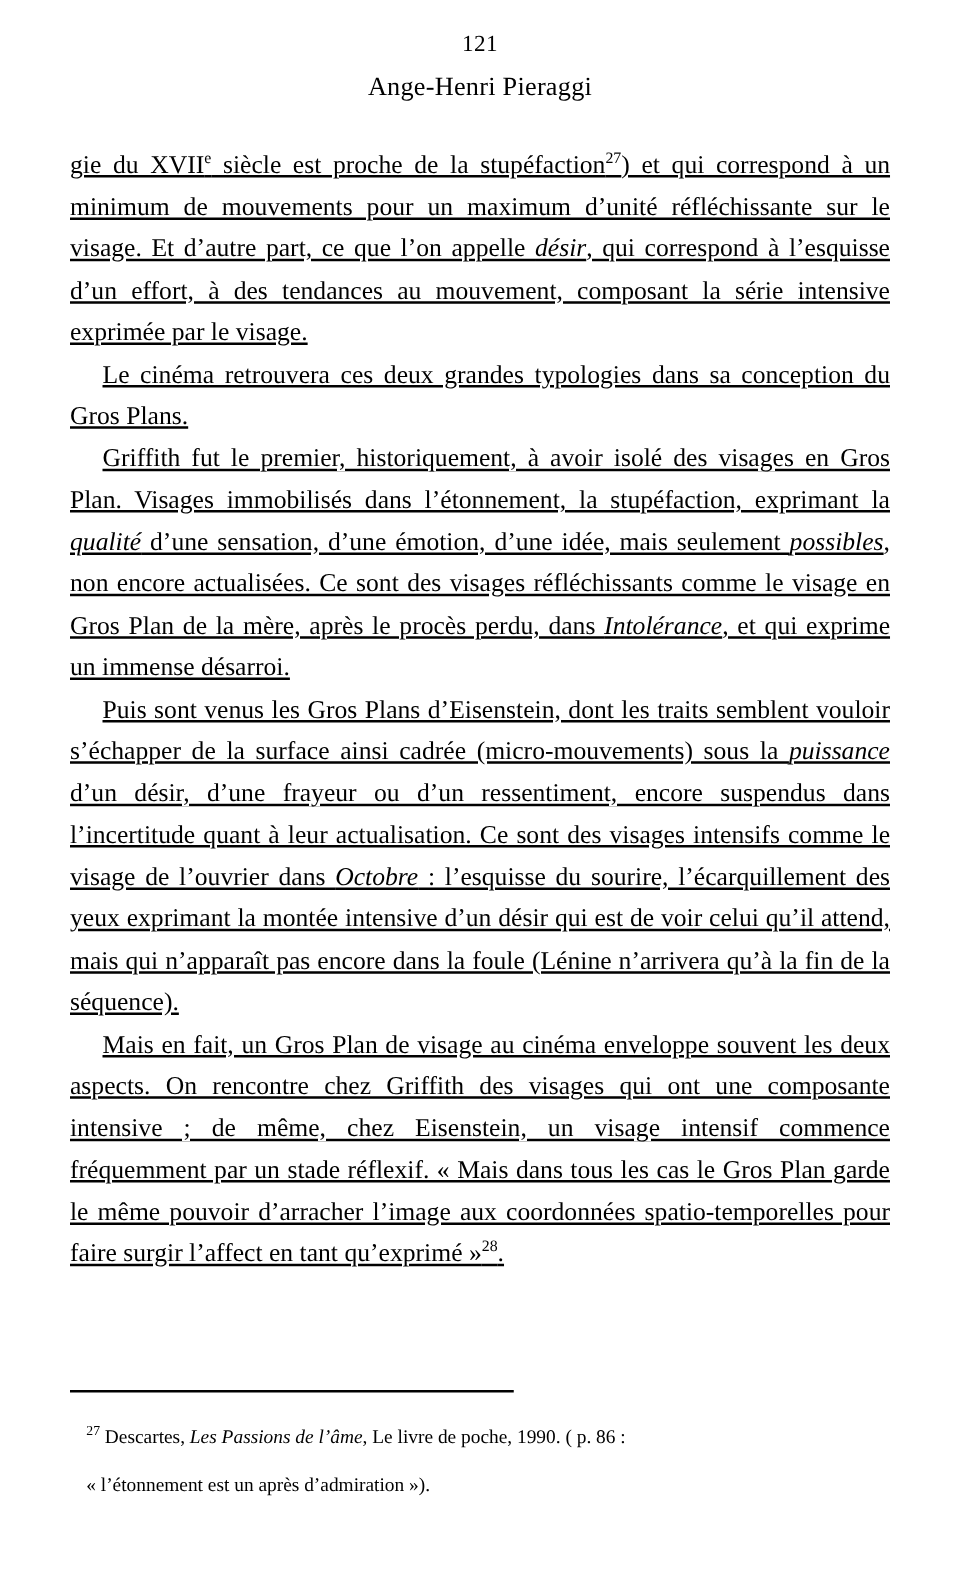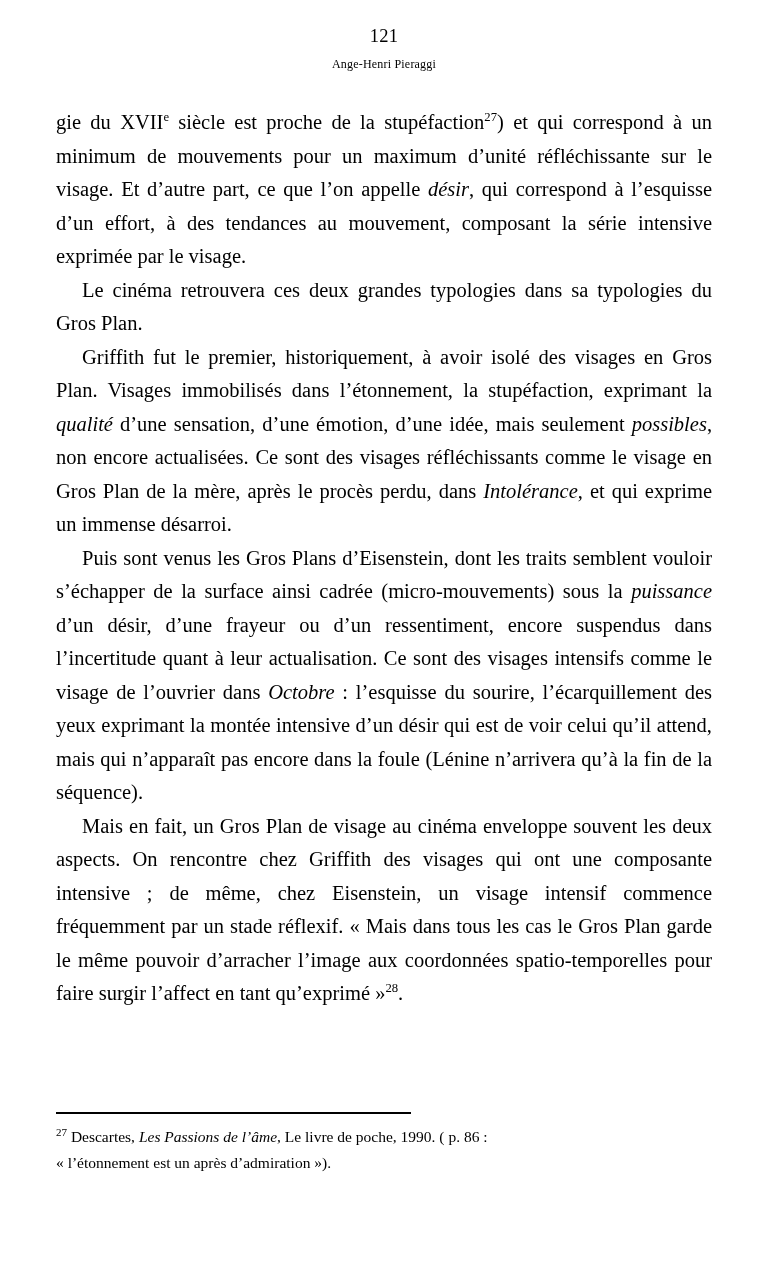--- a/index.html
+++ b/index.html
@@ -24,34 +24,35 @@
     padding: 26px 56px 0 56px;
   }
   .page-number {
     text-align: center;
     font-size: 18.5px;
     letter-spacing: 0.3px;
     margin: 0 0 10px 0;
   }
   .running-head {
     text-align: center;
-    font-size: 12px;
+    font-size: 21px;
     letter-spacing: 0.2px;
     margin: 0 0 34px 0;
   }
   .body-text {
     font-size: 20.5px;
     line-height: 33.5px;
     text-align: justify;
     text-justify: inter-word;
     hyphens: manual;
   }
   .body-text p {
     margin: 0;
     text-indent: 26px;
+    text-decoration: underline;
   }
   .body-text p.noindent {
     text-indent: 0;
   }
   .it { font-style: italic; }
   sup {
     font-size: 0.62em;
     vertical-align: super;
     line-height: 0;
   }
@@ -66,41 +67,41 @@
   .footnotes {
     position: absolute;
     left: 56px;
     right: 56px;
     top: 1124px;
     font-size: 15.5px;
     line-height: 26px;
     text-align: left;
   }
   .footnotes p {
-    margin: 0;
+    margin: 13px;
   }
   .fn-num {
     font-size: 11px;
     vertical-align: super;
     line-height: 0;
   }
 </style>
 </head>
 <body>
 
 <div class="page">
 
   <div class="page-number">121</div>
   <div class="running-head">Ange-Henri Pieraggi</div>
 
   <div class="body-text">
 
     <p class="noindent"><span>gie du XVII</span><sup>e</sup><span> siècle est proche de la stupéfaction</span><sup>27</sup><span>) et qui correspond à un minimum de mouvements pour un maximum d’unité réfléchissante sur le visage. Et d’autre part, ce que l’on appelle </span><span class="it">désir</span><span>, qui correspond à l’esquisse d’un effort, à des tendances au mouvement, composant la série intensive exprimée par le visage.</span></p>
 
-    <p>Le cinéma retrouvera ces deux grandes typologies dans sa typologies du Gros Plan.</p>
+    <p>Le cinéma retrouvera ces deux grandes typologies dans sa conception du Gros Plans.</p>
 
     <p><span>Griffith fut le premier, historiquement, à avoir isolé des visages en Gros Plan. Visages immobilisés dans l’étonnement, la stupéfaction, exprimant la </span><span class="it">qualité</span><span> d’une sensation, d’une émotion, d’une idée, mais seulement </span><span class="it">possibles</span><span>, non encore actualisées. Ce sont des visages réfléchissants comme le visage en Gros Plan de la mère, après le procès perdu, dans </span><span class="it">Intolérance</span><span>, et qui exprime un immense désarroi.</span></p>
 
     <p><span>Puis sont venus les Gros Plans d’Eisenstein, dont les traits semblent vouloir s’échapper de la surface ainsi cadrée (micro-mouvements) sous la </span><span class="it">puissance</span><span> d’un désir, d’une frayeur ou d’un ressentiment, encore suspendus dans l’incertitude quant à leur actualisation. Ce sont des visages intensifs comme le visage de l’ouvrier dans </span><span class="it">Octobre</span><span> : l’esquisse du sourire, l’écarquillement des yeux exprimant la montée intensive d’un désir qui est de voir celui qu’il attend, mais qui n’apparaît pas encore dans la foule (Lénine n’arrivera qu’à la fin de la séquence).</span></p>
 
     <p><span>Mais en fait, un Gros Plan de visage au cinéma enveloppe souvent les deux aspects. On rencontre chez Griffith des visages qui ont une composante intensive ; de même, chez Eisenstein, un visage intensif commence fréquemment par un stade réflexif. « Mais dans tous les cas le Gros Plan garde le même pouvoir d’arracher l’image aux coordonnées spatio-temporelles pour faire surgir l’affect en tant qu’exprimé »</span><sup>28</sup><span>.</span></p>
 
   </div>
 
   <div class="notes-rule"></div>

